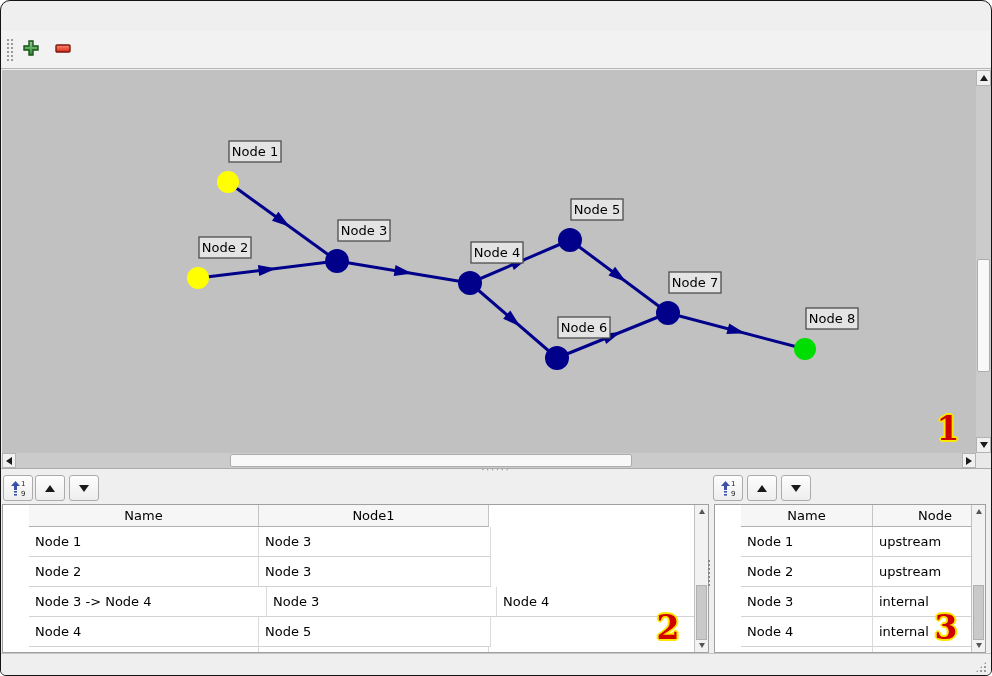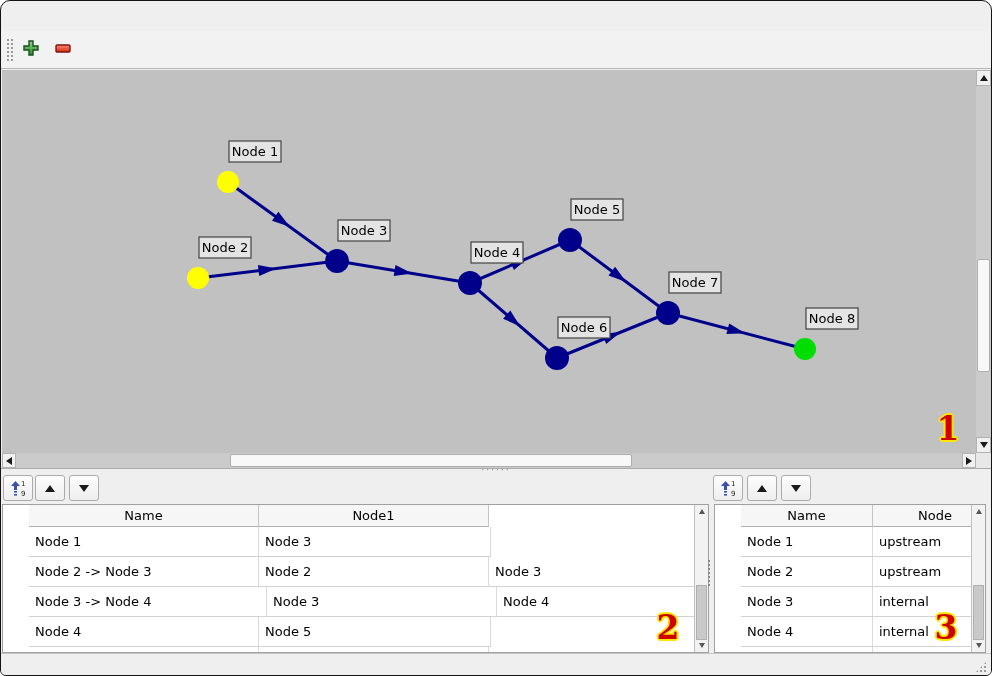--- a/index.html
+++ b/index.html
@@ -241,21 +241,20 @@
         <div class="tbl" id="links-tbl">
             <div class="tr">
               <div class="th" style="width: 230px;">Name</div>
               <div class="th" style="width: 230px; text-align: center;">Node1</div>
             </div>
             <div class="tr">
               <div class="td" style="width: 230px;">Node 1</div>
               <div class="td" style="width: 232px;">Node 3</div>
             </div>
             <div class="tr">
-              <div class="td" style="width: 230px;">Node 2 -&gt; Node 3</div>
               <div class="td" style="width: 230px;">Node 2</div>
               <div class="td" style="width: 232px;">Node 3</div>
             </div>
             <div class="tr">
               <div class="td" style="width: 238px;">Node 3 -&gt; Node 4</div>
               <div class="td" style="width: 230px;">Node 3</div>
               <div class="td" style="width: 232px;">Node 4</div>
             </div>
             <div class="tr">
               <div class="td" style="width: 230px;">Node 4</div>

